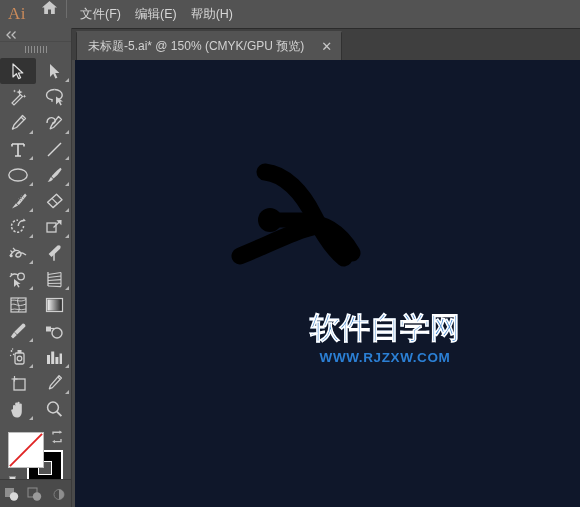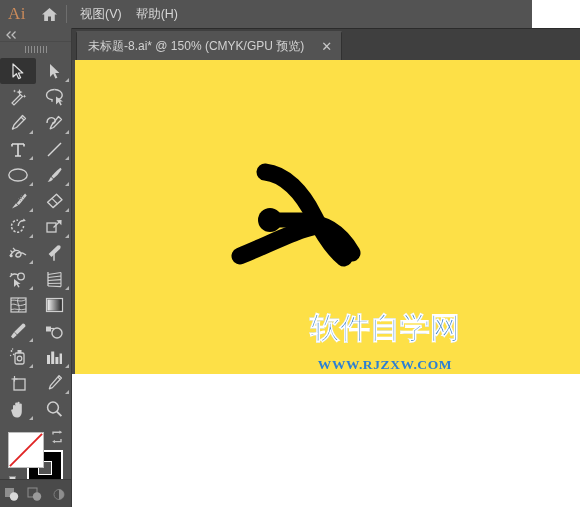--- a/index.html
+++ b/index.html
@@ -14,24 +14,24 @@
     overflow: hidden;
     font-family: "Liberation Sans", "DejaVu Sans", sans-serif;
     background: #ffffff;
     -webkit-font-smoothing: antialiased;
   }
 
   
   #menubar {
     position: absolute;
     left: 0; top: 0;
-    width: 532px; height: 28px;
+    width: 580px; height: 28px;
     background: #535353;
     display: flex;
-    align-items: center;
+    align-items: flex-start;
     box-sizing: border-box;
   }
   #ai-logo {
     width: 34px;
     text-align: center;
     font-size: 17px;
     font-weight: 400;
     color: #cb8b5b;
     font-family: "Liberation Serif", "DejaVu Serif", serif;
     letter-spacing: 0.5px;
@@ -221,22 +221,22 @@
     width: 18px; height: 18px;
     display: flex;
     align-items: center;
     justify-content: center;
   }
 
   
   #canvas-wrap {
     position: absolute;
     left: 72px; top: 60px;
-    width: 508px; height: 314px;
-    background: #fde047;
+    width: 508px; height: 447px;
+    background: #0f172a;
     box-sizing: border-box;
     overflow: hidden;
   }
   #canvas-edge-left {
     position: absolute;
     left: 0; top: 0;
     width: 3px; height: 447px;
     background: #4a4a4a;
   }
   #artwork {
@@ -257,44 +257,45 @@
     letter-spacing: 0px;
     line-height: 1.0;
     -webkit-text-stroke: 0.6px #ffffff;
     font-family: "DejaVu Sans", "Liberation Sans", sans-serif;
   }
   #wm-url {
     font-size: 13.5px;
     font-weight: 700;
     color: #2b7fd4;
     letter-spacing: 0.6px;
-    margin-top: 14px;
-    font-family: Liberation Serif, serif;
+    margin-top: 7px;
+    font-family: Liberation Sans, sans-serif;
   }
 </style>
 </head>
 <body>
 
 <div id="app">
 
   <div id="menubar">
     <div id="ai-logo">Ai</div>
     <div id="home-btn">
       <svg width="17" height="15" viewBox="0 0 17 15" aria-hidden="true">
         <path d="M8.5 1 L16 7.5 L13.8 7.5 L13.8 14 L10 14 L10 9.6 L7 9.6 L7 14 L3.2 14 L3.2 7.5 L1 7.5 Z" fill="#c9c9c9"></path>
       </svg>
     </div>
     <div id="menu-divider"></div>
-    <div class="menu-item">视图(V)</div>
+    <div class="menu-item">文件(F)</div>
+    <div class="menu-item">编辑(E)</div>
     <div class="menu-item">帮助(H)</div>
   </div>
 
   <div id="tabbar">
     <div id="doc-tab">
-      <span id="doc-tab-title">未标题-8.ai* @ 150% (CMYK/GPU 预览)</span>
+      <span id="doc-tab-title">未标题-5.ai* @ 150% (CMYK/GPU 预览)</span>
       <span id="doc-tab-close">✕</span>
     </div>
   </div>
 
   <div id="toolpanel">
 
     <div id="tool-collapse">
       <svg width="11" height="8" viewBox="0 0 11 8" aria-hidden="true">
         <path d="M4.5 0.5 L1 4 L4.5 7.5" stroke="#bdbdbd" stroke-width="1.3" fill="none"></path>
         <path d="M9.5 0.5 L6 4 L9.5 7.5" stroke="#bdbdbd" stroke-width="1.3" fill="none"></path>

